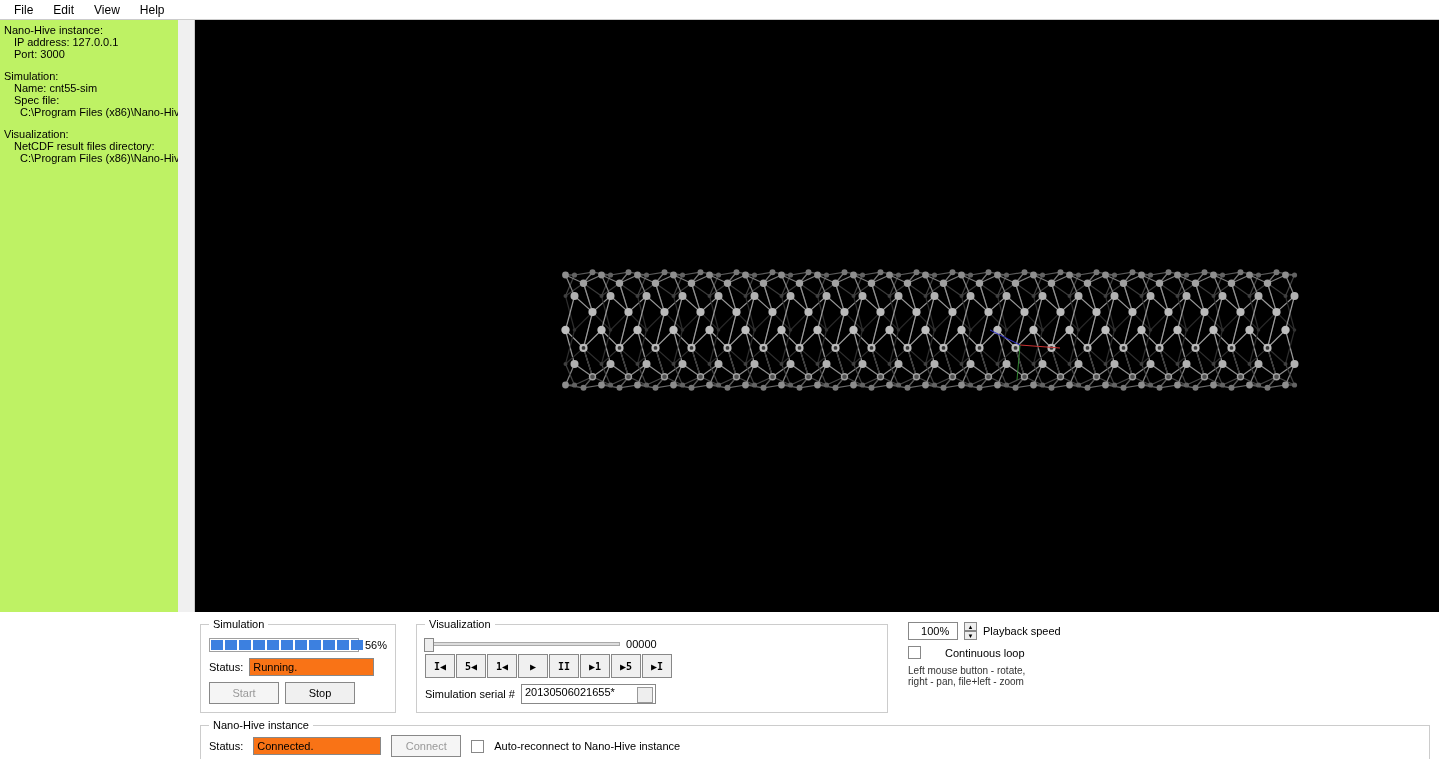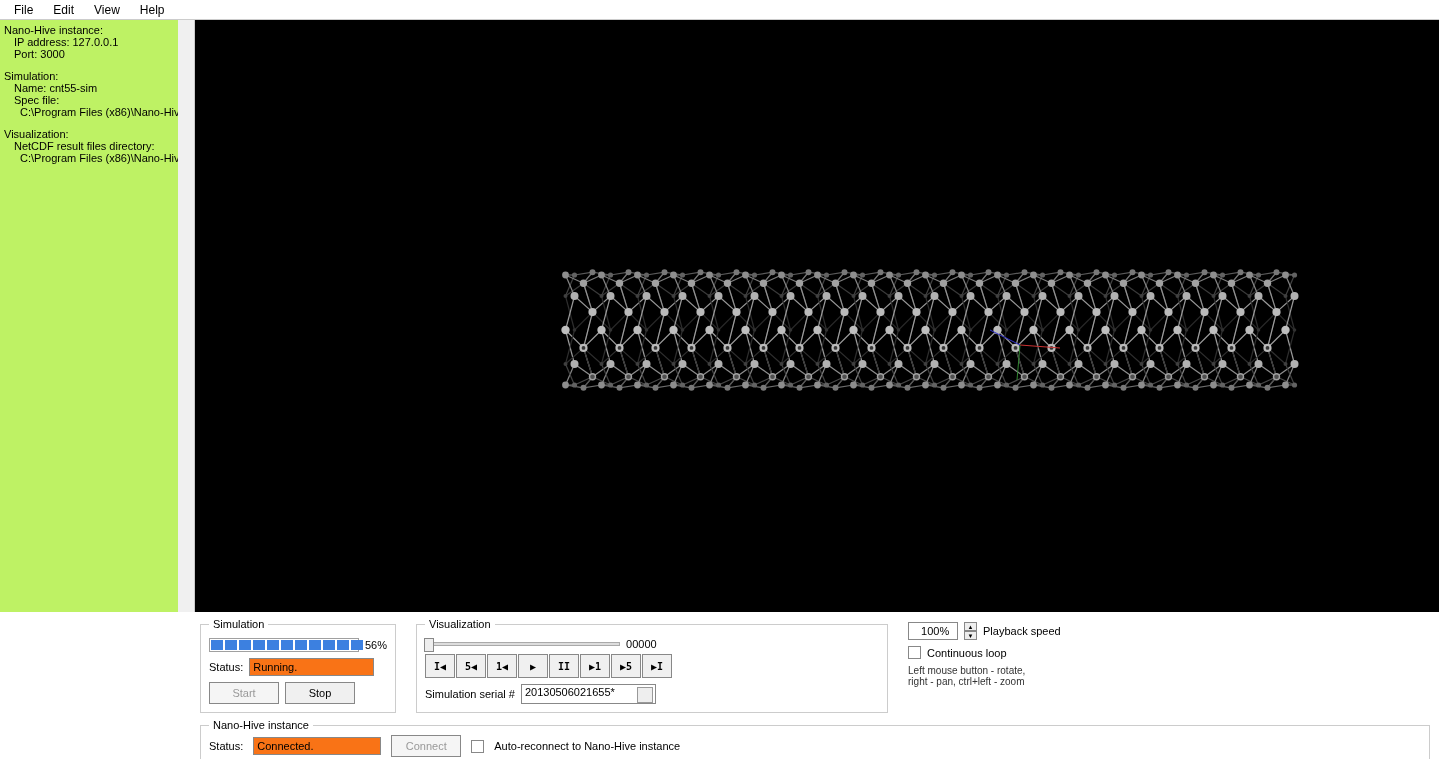--- a/index.html
+++ b/index.html
@@ -135,21 +135,21 @@
   padding: 0 12px; position: relative;
 }
 .spinner-btns {
   display: flex; flex-direction: column;
   width: 13px; height: 18px;
 }
 .spinner-btns div {
   flex: 1; border: 1px solid #888; background: #eee;
   font-size: 6px; display: flex; align-items: center; justify-content: center;
 }
-.checkbox-row { display: flex; align-items: center; gap: 6px; margin-bottom: 6px; }
+.checkbox-row { display: flex; align-items: center; gap: 24px; margin-bottom: 6px; }
 .checkbox {
   width: 13px; height: 13px; border: 1px solid #888; background: #fff;
 }
 .help-text { font-size: 10px; color: #333; }
 .nh-fieldset {
   margin: 6px 0 0 200px;
   width: 1230px;
   border: 1px solid #ccc;
   padding: 4px 8px 8px;
 }
@@ -1479,21 +1479,21 @@
         <div>▲</div>
         <div>▼</div>
       </div>
       <span>Playback speed</span>
     </div>
     <div class="checkbox-row">
       <div class="checkbox"></div>
       <span>Continuous loop</span>
     </div>
     <div class="help-text">Left mouse button - rotate,</div>
-    <div class="help-text">right - pan, ctrl+left - zoom</div>
+    <div class="help-text">right - pan, file+left - zoom</div>
   </div>
 </div>
 
 <fieldset class="nh-fieldset">
   <legend>Nano-Hive instance</legend>
   <div class="nh-row">
     <span>Status:</span>
     <input class="text-input" style="width: 128px;" readonly="" value="Connected.">
     <button class="btn disabled" disabled="">Connect</button>
     <div class="checkbox"></div>

